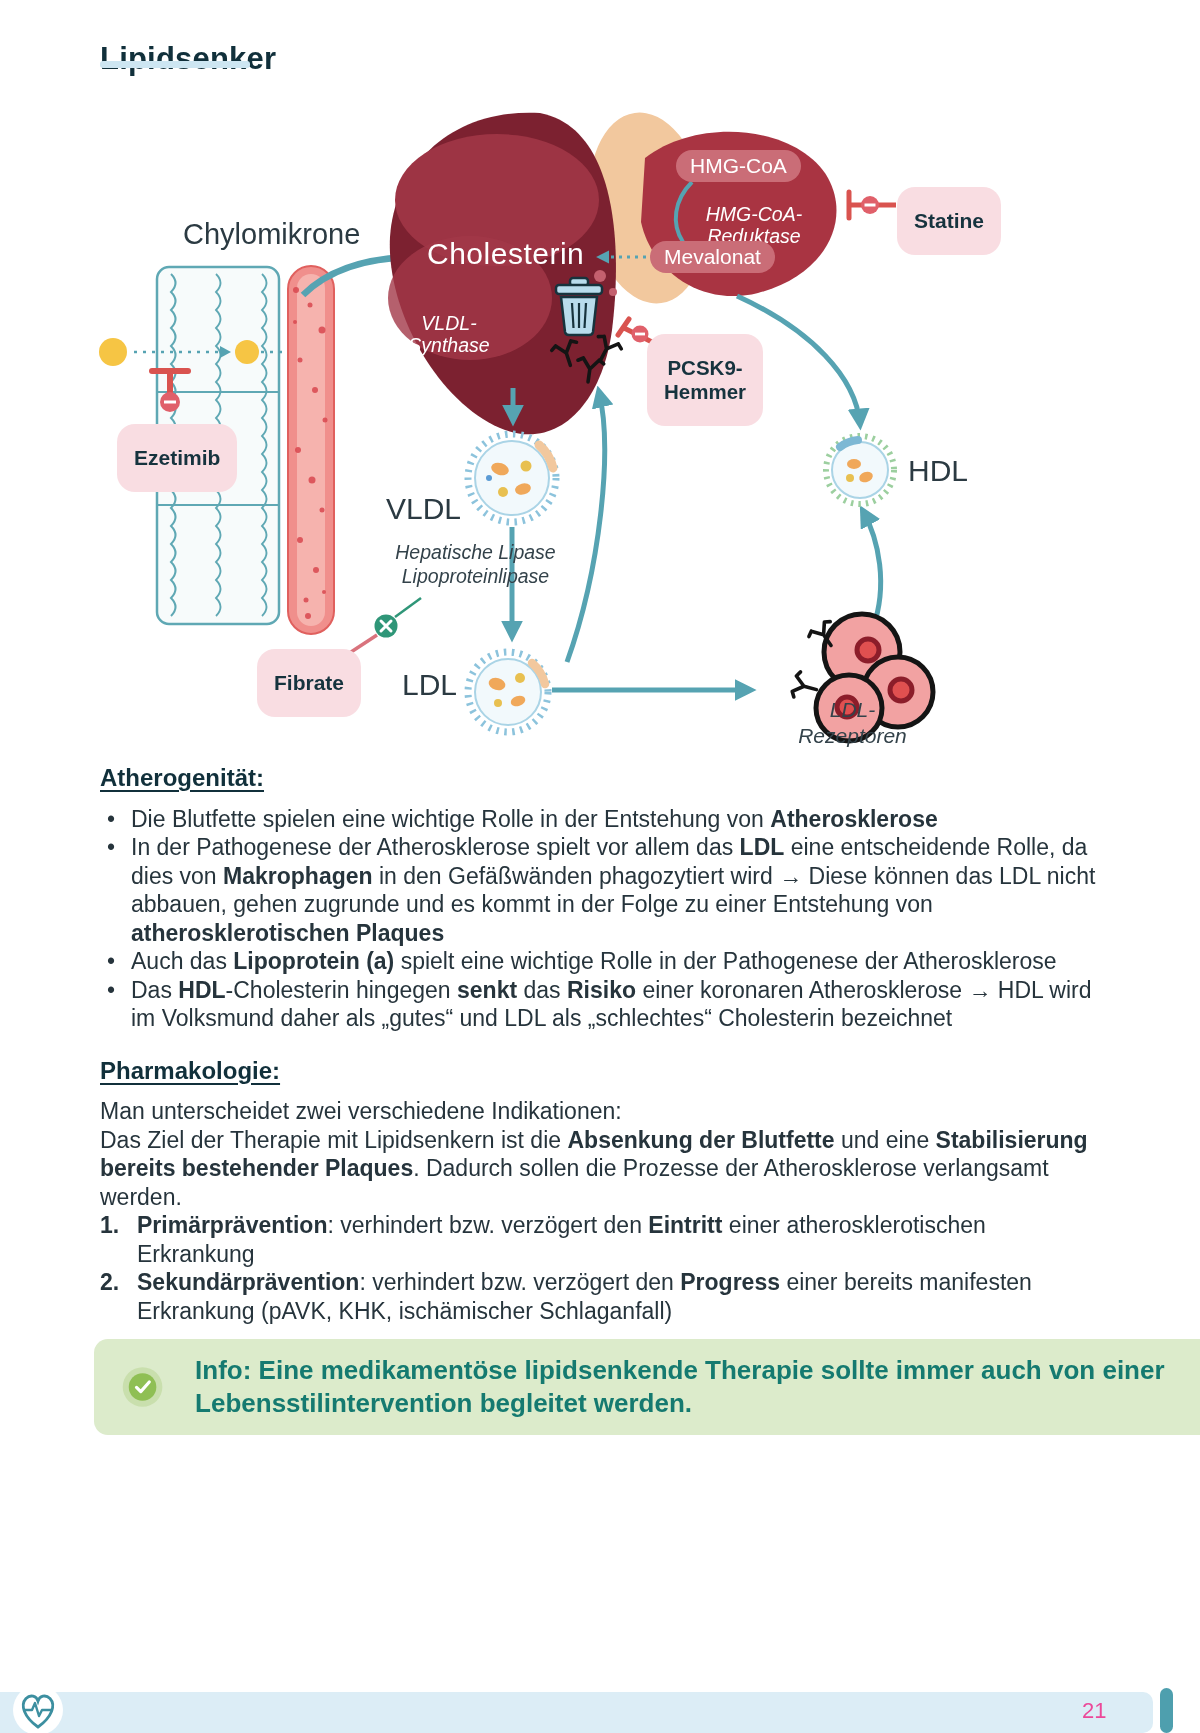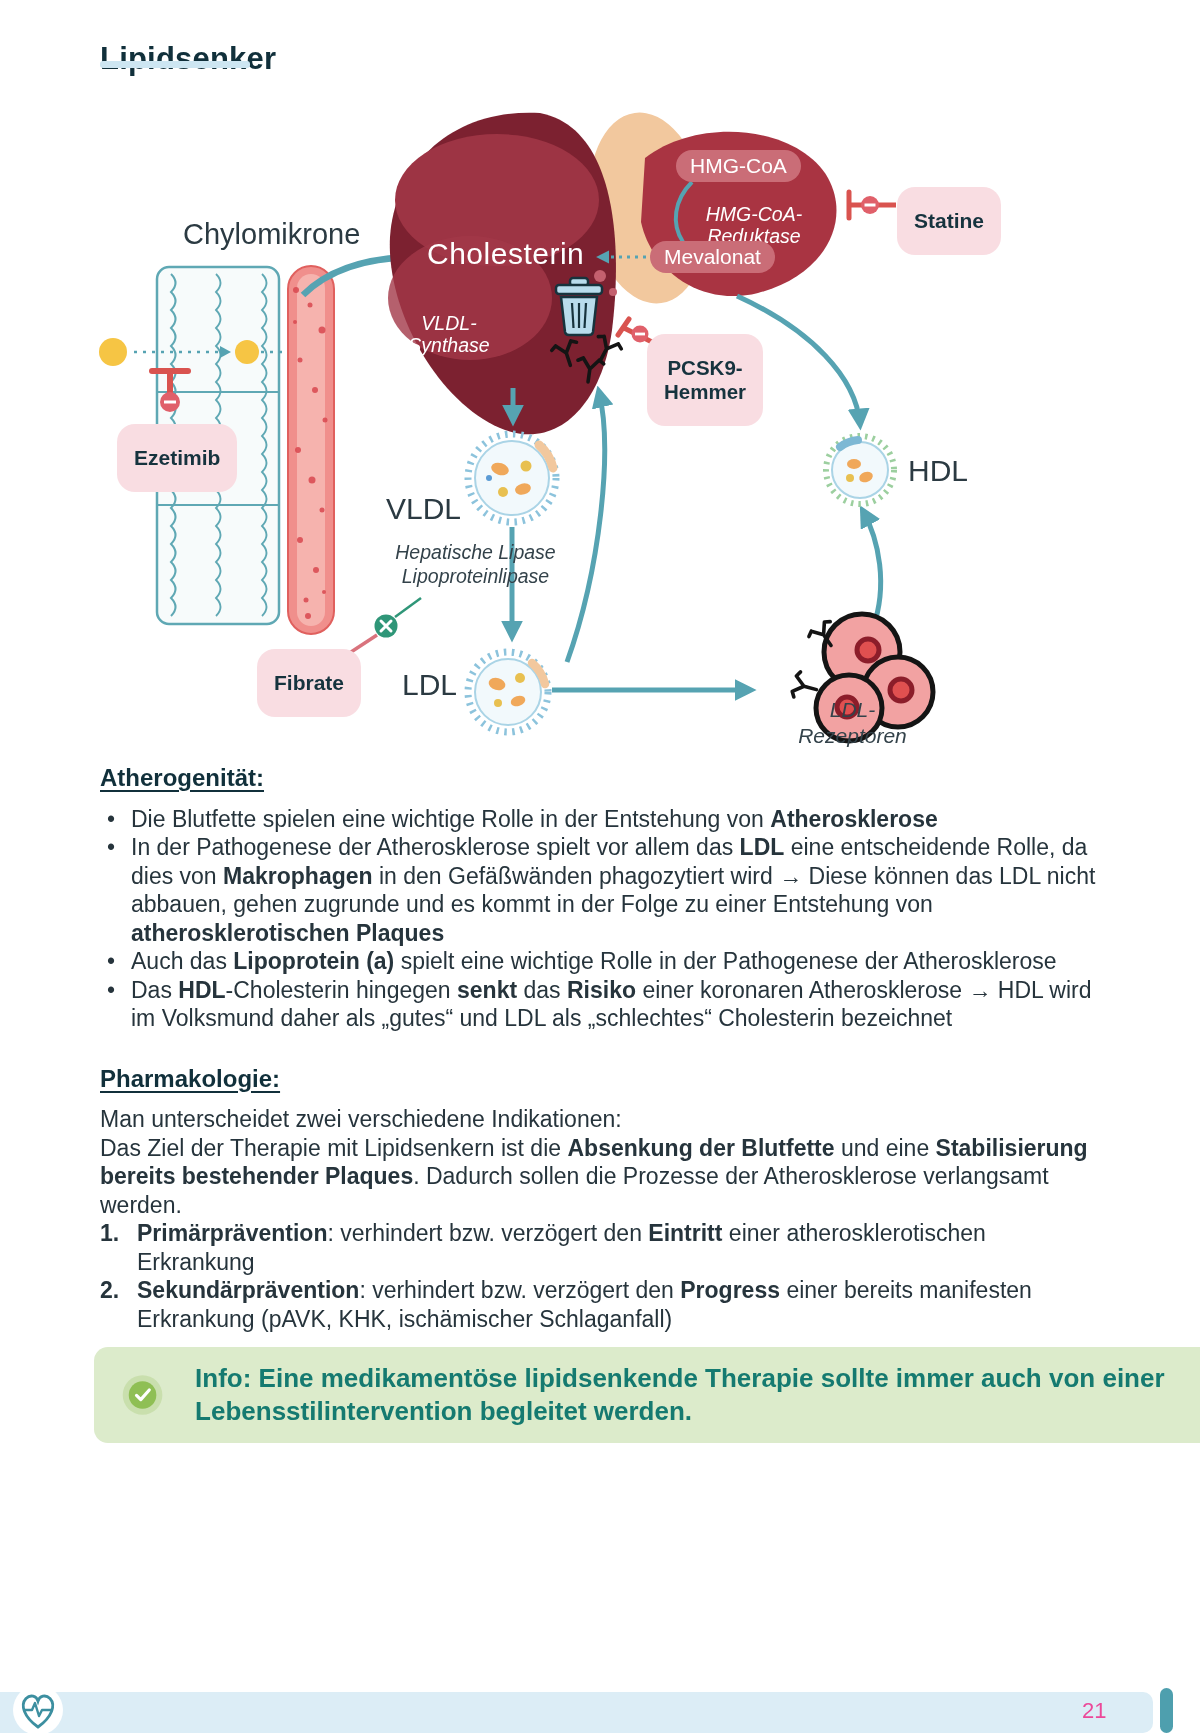--- a/index.html
+++ b/index.html
@@ -22,21 +22,21 @@
   .dit { color: #33424a; font-style: italic; text-align: center; white-space: pre-line; margin-left: 48px; }
   .chol { font-size: 30px; color: #ffffff; font-weight: 500; letter-spacing: .5px; }
 
   
   .content { position: absolute; left: 100px; top: 764px; width: 1006px; font-size: 23px; line-height: 28.5px; color: #26343c; }
   .sec-heading { font-size: 24px; font-weight: bold; color: #11303b; text-decoration: underline; text-underline-offset: 4px; margin: 0 0 12px 0; }
   .content p { margin: 0; }
   ul.bullets { list-style: none; margin: 2px 0 0 0; padding: 0; }
   ul.bullets > li { position: relative; padding-left: 31px; }
   ul.bullets > li::before { content: "\2022"; position: absolute; left: 7px; }
-  .sec2 { margin-top: 32px; }
+  .sec2 { margin-top: 24px; }
   ol.numbered { list-style: none; margin: 0; padding: 0; }
   ol.numbered > li { display: flex; }
   .num { width: 37px; flex: none; font-weight: bold; }
   .itxt { flex: 1; }
 
   
   .info-box { margin-top: 14px; margin-left: -6px; width: 1167px; background: #dcebcb; border-radius: 14px; display: flex; align-items: center; gap: 32px; padding: 15px 22px 15px 28px; }
   .info-text { font-weight: bold; font-size: 26px; line-height: 33px; color: #157a70; margin: 0; }
 
   

